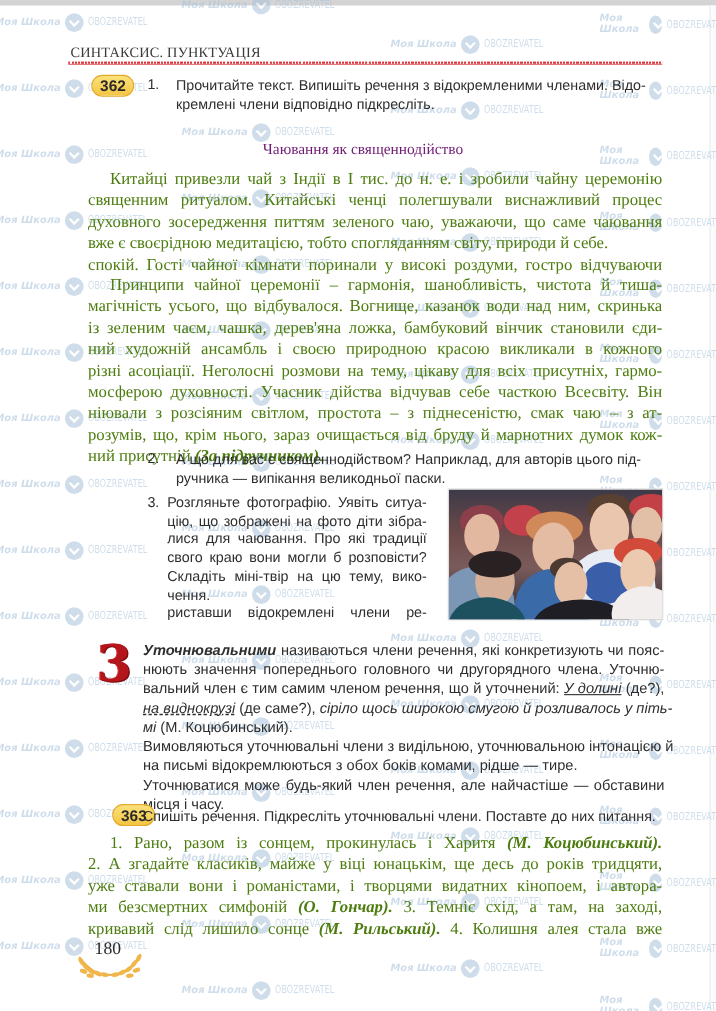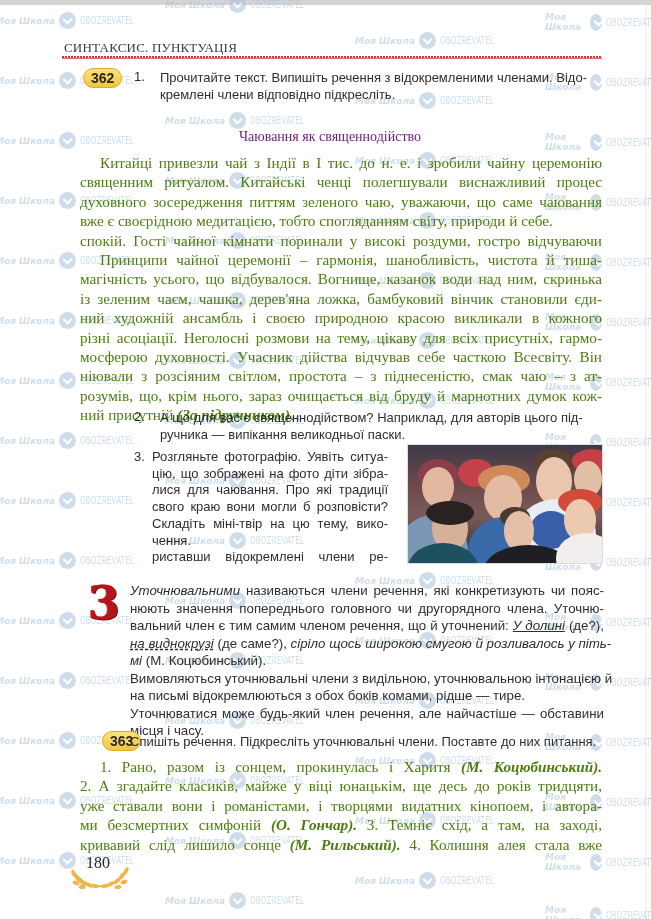--- a/index.html
+++ b/index.html
@@ -40,21 +40,21 @@
 
   .photo { position: absolute; left: 407px; top: 444px; width: 196px; height: 120px; overflow: hidden; border: 1px solid #ddd;
     background: linear-gradient(180deg, #3d3a48 0%, #6e4a4a 35%, #7a5b5b 60%, #2a2a32 100%); }
   .photo .p { position: absolute; border-radius: 50%; }
 
   .rule-icon { position: absolute; left: 88px; top: 582px; width: 34px; height: 42px; font-family: "DejaVu Serif", serif; font-weight: bold; font-size: 46px; line-height: 42px; color: #b5161c; text-shadow: 1px 1px 0 #7a0d10, -1px 0 0 #e03a3f; }
 
   .rule-text { position: absolute; left: 130px; width: 474px; font-family: "Liberation Sans", sans-serif; font-size: 13.3px; line-height: 17.5px; color: #2e2e2e; }
   .rule-text .line { display: block; white-space: nowrap; height: 17.5px; text-align: justify; text-align-last: justify; }
   .rule-text .line.last { text-align-last: left; }
-  .em-term { font-style: italic; font-weight: normal; }
+  .em-term { font-style: italic; font-weight: bold; }
   .ul { text-decoration: underline; font-style: italic; }
   .ul2 { text-decoration: underline dashed; font-style: italic; }
   .ital { font-style: italic; }
 
   .page-num-wrap { position: absolute; left: 68px; top: 852px; width: 64px; height: 40px; }
   .page-num { position: absolute; left: 18px; top: 2px; font-family: "Liberation Serif", serif; font-size: 16px; color: #2a2a2a; }
   .laurel { position: absolute; left: 0; top: 14px; width: 64px; height: 24px; }
 </style>
 </head>
 <body>

